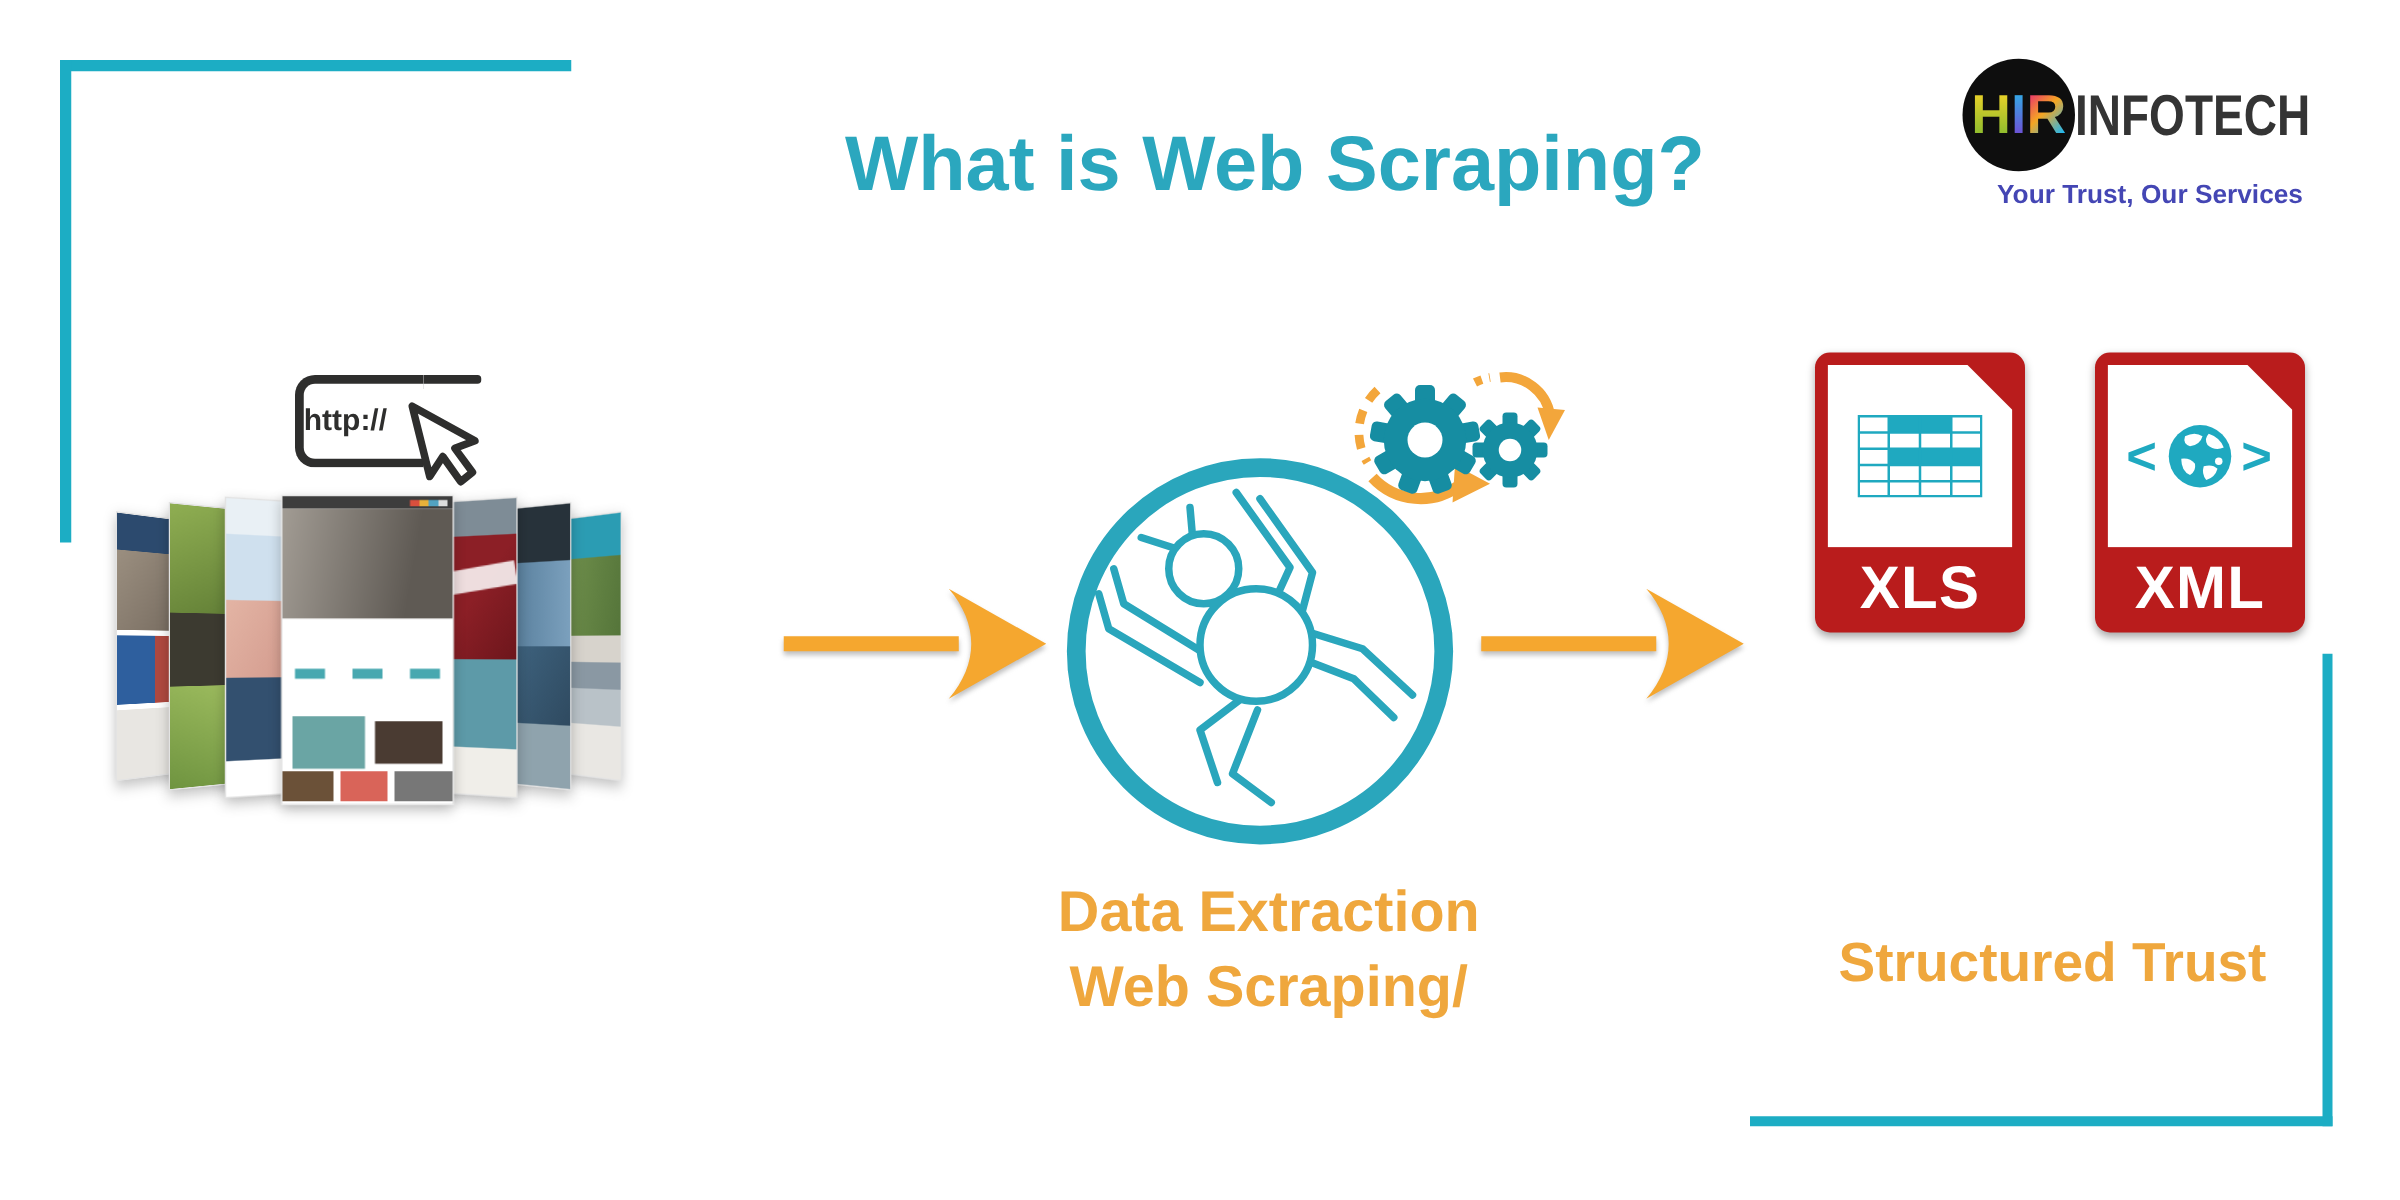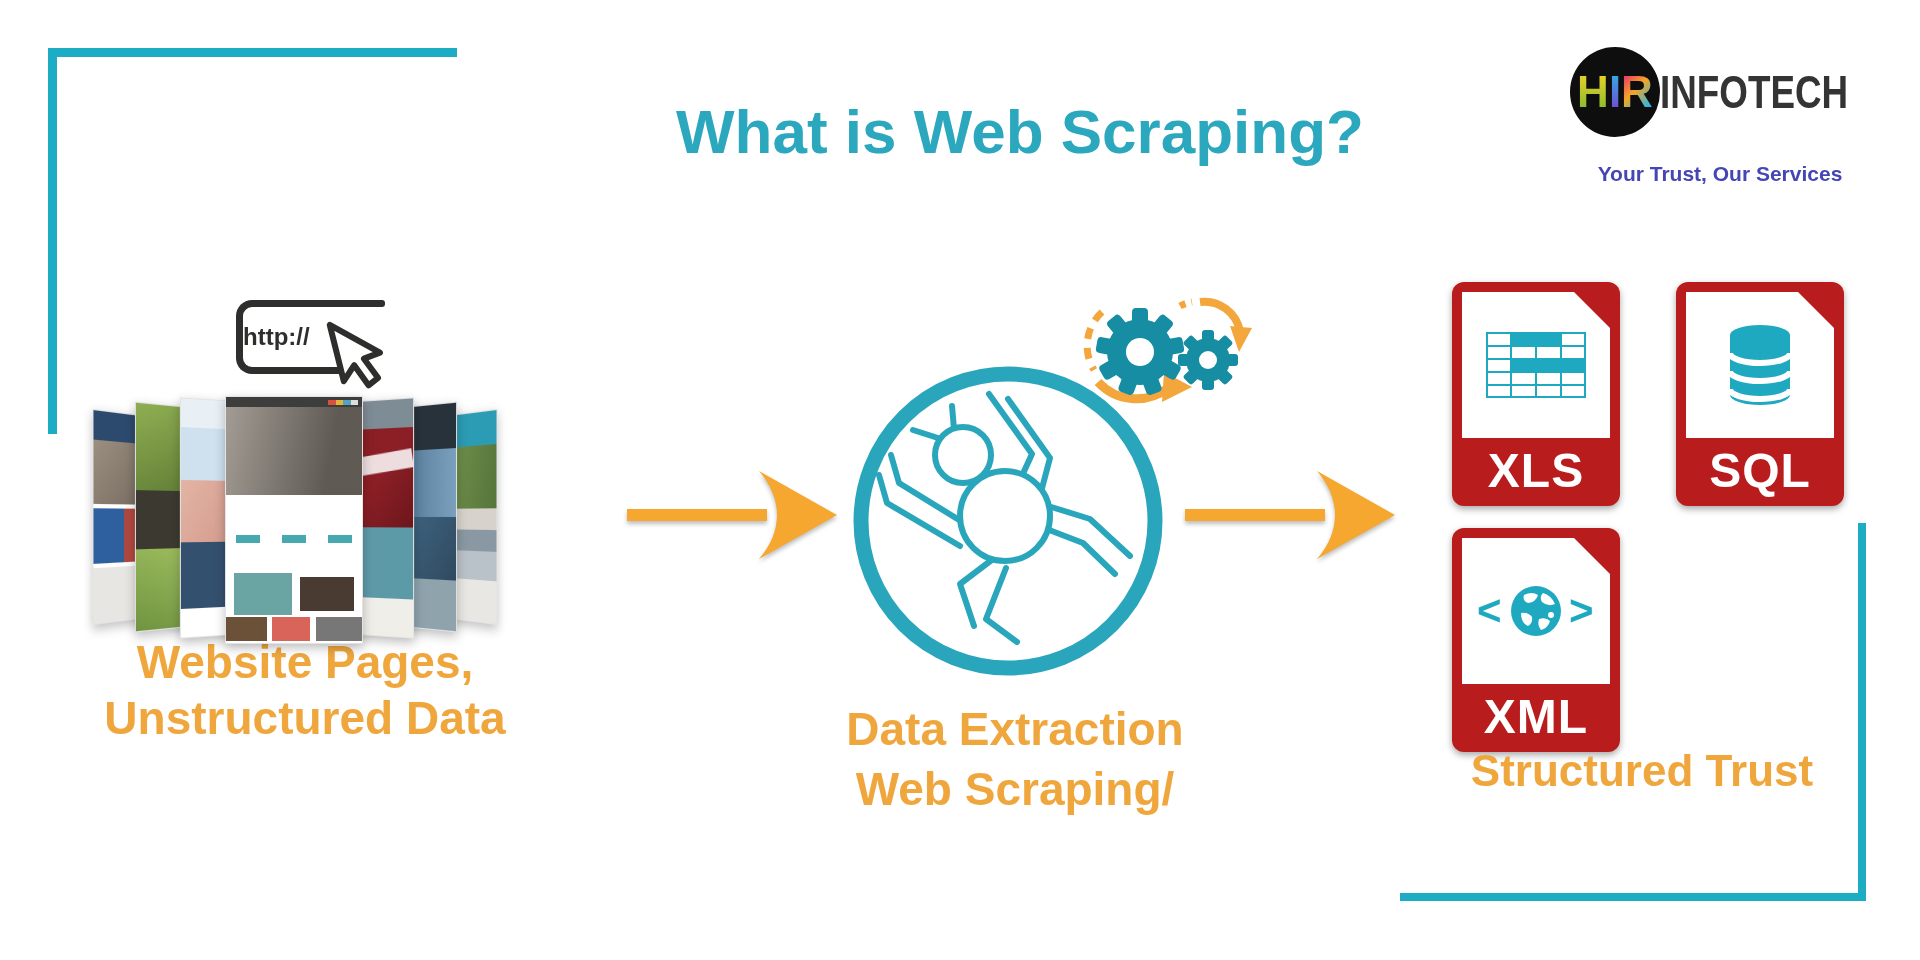--- a/index.html
+++ b/index.html
@@ -22,21 +22,21 @@
   .logo-circle{width:90px;height:90px;border-radius:50%;background:#0e0e0e;
                display:flex;align-items:center;justify-content:center;flex:0 0 auto;
                overflow:visible;z-index:2;}
   .logo-circle span{font-size:44px;font-weight:700;line-height:1;
                     -webkit-background-clip:text;background-clip:text;color:transparent;}
   .l-h{background-image:linear-gradient(180deg,#f6d428,#7cb82f);}
   .l-i{background-image:linear-gradient(180deg,#2ab6e8,#7a3fd1);}
   .l-r{background-image:linear-gradient(135deg,#e8336d 10%,#f5a623 45%,#29b7e8 85%);}
   .logo-name{font-size:46px;font-weight:700;color:#343434;letter-spacing:0;
              transform:scaleX(.8);transform-origin:left center;white-space:nowrap;}
-  .logo-tagline{margin-top:24px;width:100%;text-align:center;font-size:21px;
+  .logo-tagline{margin-top:6px;width:100%;text-align:center;font-size:21px;
                 font-weight:700;color:#4446B4;}
 
   
   .url-badge{position:absolute;left:236px;top:300px;width:96px;height:60px;
              border:7px solid #2e2e2d;border-right:none;border-radius:16px 0 0 16px;
              display:flex;align-items:center;justify-content:flex-start;}
   .url-badge::before{content:"";position:absolute;top:-7px;right:-46px;width:46px;height:7px;
                      background:#2e2e2d;border-radius:0 3px 3px 0;}
   .url-text{font-size:24px;font-weight:700;color:#2e2e2d;}
   .cursor{position:absolute;left:324px;top:316px;}
@@ -196,24 +196,20 @@
         <div class="d"></div>
       </div>
     <div class="panel p7">
         <div class="a"></div>
         <div class="b"></div>
         <div class="c"></div>
         <div class="d"></div>
       </div>
   </div>
 
-  <div class="caption cap-source">
-    <div>Website Pages,</div>
-    <div>Unstructured Data</div>
-  </div>
 
   <svg class="arrow arrow-1" width="215" height="100" viewBox="0 0 215 100">
     <rect x="2" y="44" width="140" height="12" fill="#F5A72F"></rect>
     <path d="M134,6 C158,34 158,66 134,94 L212,50 Z" fill="#F5A72F"></path>
   </svg>
   <svg class="arrow arrow-2" width="215" height="100" viewBox="0 0 215 100">
     <rect x="2" y="44" width="140" height="12" fill="#F5A72F"></rect>
     <path d="M134,6 C158,34 158,66 134,94 L212,50 Z" fill="#F5A72F"></path>
   </svg>
 
@@ -297,35 +293,20 @@
               <line x1="1" y1="27" x2="99" y2="27"></line>
             <line x1="1" y1="40" x2="99" y2="40"></line>
               <line x1="1" y1="53" x2="99" y2="53"></line>
           </g>
         </svg>
       </div>
       <div class="file-label">XLS</div>
     </div>
 
 
-    <div class="file">
-      <div class="page"></div>
-      <div class="art">
-        <svg width="70" height="84" viewBox="0 0 70 84">
-          <path d="M5,12 L5,72 A30,10 0 0 0 65,72 L65,12 Z" fill="#1FA9C0"></path>
-          <ellipse cx="35" cy="12" rx="30" ry="10" fill="#1FA9C0"></ellipse>
-          <g stroke="#ffffff" stroke-width="6" fill="none">
-            <path d="M5,30 A30,10 0 0 0 65,30"></path>
-            <path d="M5,48 A30,10 0 0 0 65,48"></path>
-            <path d="M5,66 A30,10 0 0 0 65,66"></path>
-          </g>
-        </svg>
-      </div>
-      <div class="file-label">SQL</div>
-    </div>
 
     <div class="file">
       <div class="page"></div>
       <div class="art">
         <svg width="118" height="60" viewBox="0 0 118 60">
           <text x="0" y="44" font-size="42" font-weight="bold" fill="#1FA9C0" font-family="Liberation Sans, sans-serif">&lt;</text>
           <text x="92" y="44" font-size="42" font-weight="bold" fill="#1FA9C0" font-family="Liberation Sans, sans-serif">&gt;</text>
           <circle cx="59" cy="30" r="25" fill="#1FA9C0"></circle>
           <g fill="#ffffff">
             <path d="M47,14 q8,-4 14,0 q-2,7 -10,8 q-6,-2 -4,-8 z"></path>

